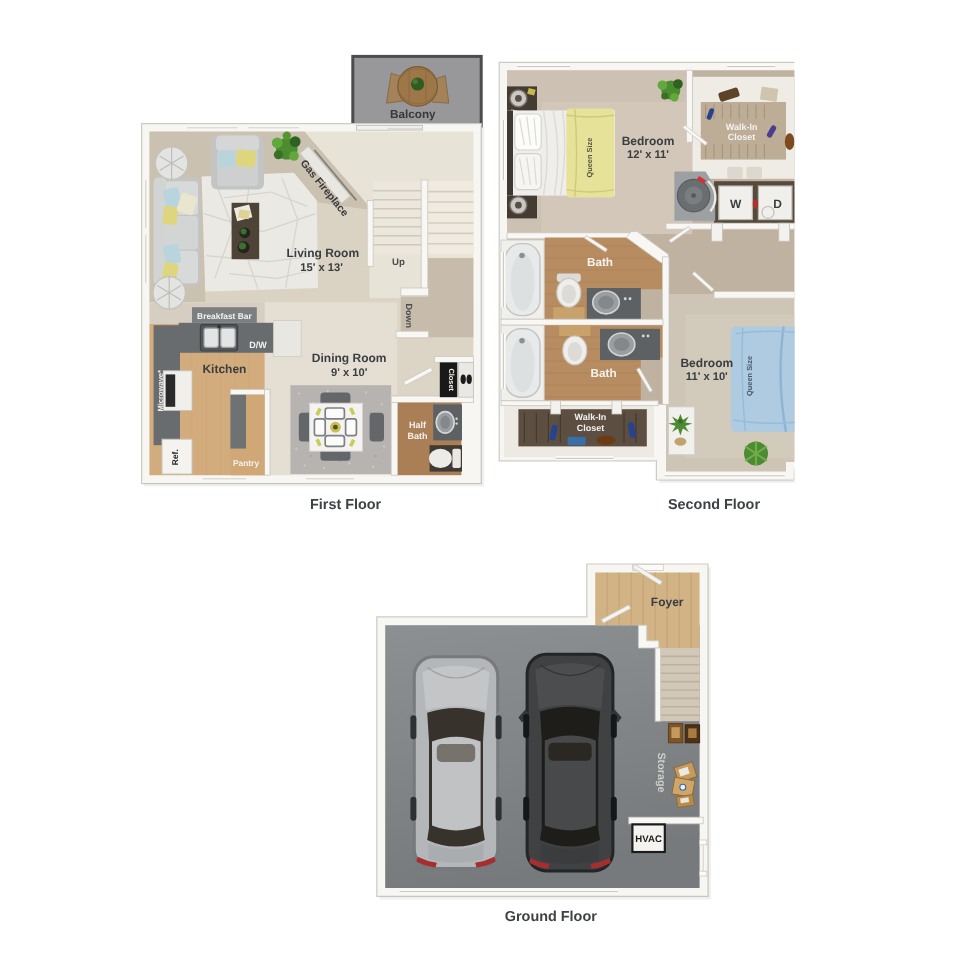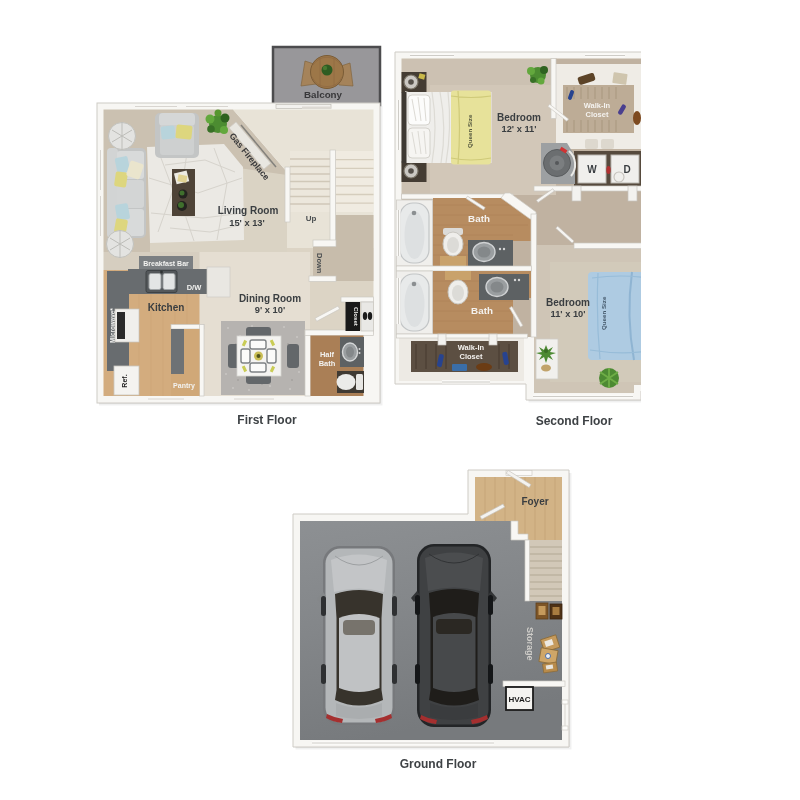--- a/index.html
+++ b/index.html
@@ -1,17 +1,17 @@
 <!DOCTYPE html>
 <html><head>
 <meta charset="utf-8">
 <style>
   html,body{margin:0;padding:0;background:#ffffff;}
   #page{position:relative;width:641px;height:800px;background:#ffffff;overflow:hidden;
-        font-family:"Liberation Sans",sans-serif;}
+        font-family:"Liberation Sans",sans-serif;margin-left:21px;}
   svg{position:absolute;left:0;top:0;}
   text{font-family:"Liberation Sans",sans-serif;}
 </style>
 </head>
 <body>
 <div id="page">
 <svg width="800" height="800" viewBox="0 0 800 800">
   <defs>
     <linearGradient id="garagegrad" x1="0" y1="0" x2="0.25" y2="1">
       <stop offset="0" stop-color="#8d9093"></stop>

